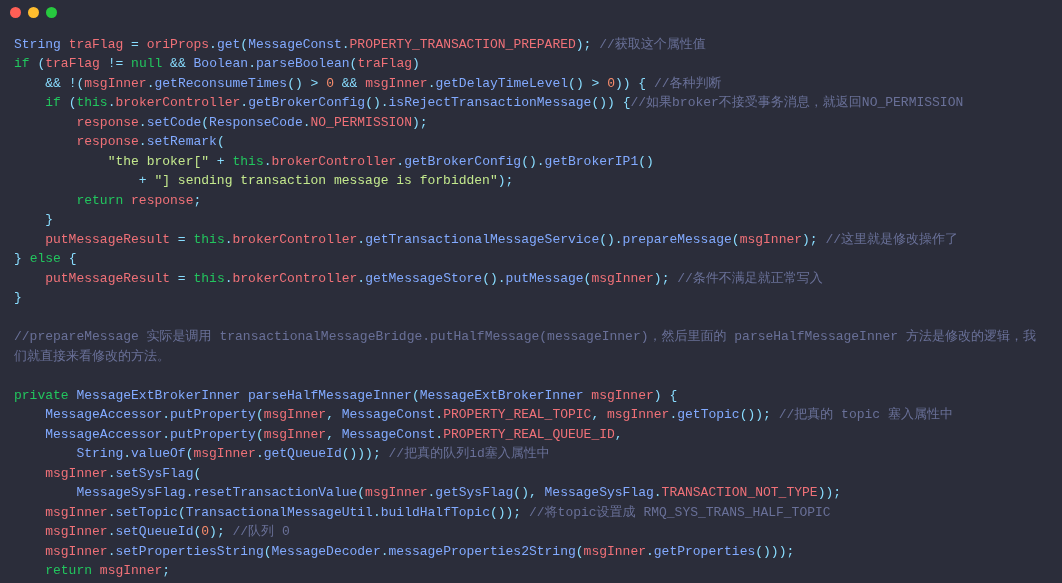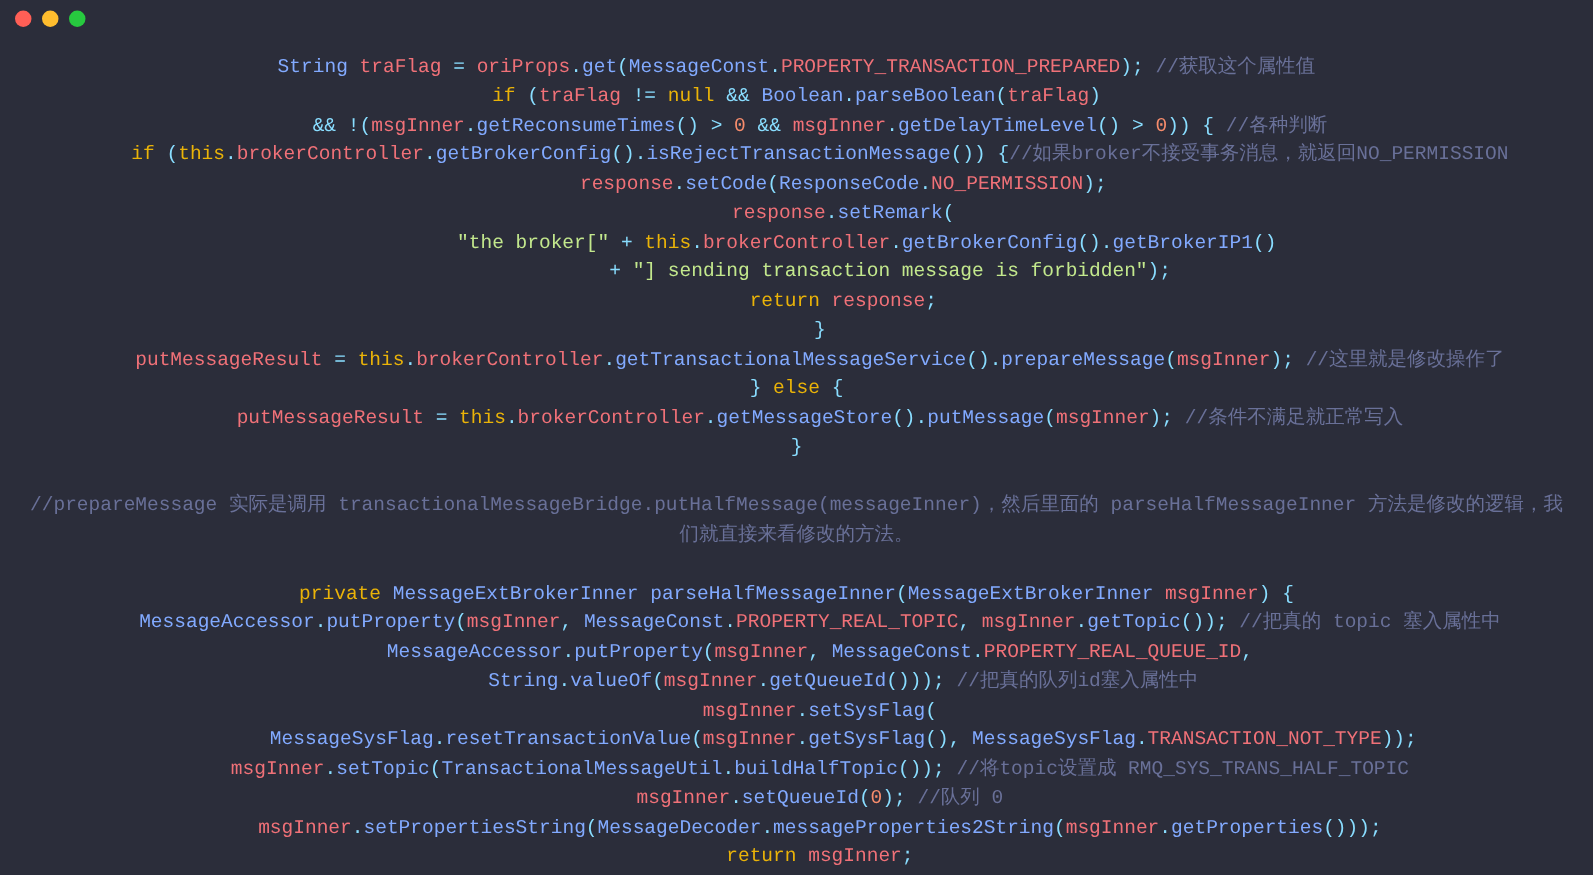--- a/index.html
+++ b/index.html
@@ -38,23 +38,22 @@
     .tl-red { background: #ff5f56; }
     .tl-yellow { background: #ffbd2e; }
     .tl-green { background: #27c93f; }
     .code-area {
       padding: 10px 14px;
       white-space: pre;
       overflow: hidden;
     }
     .code-line {
       min-height: 19px;
-      text-align: center;
     }
-    .k { color: #eab308; }
+    .k { color: #22c55e; }
     .t { color: #82aaff; }
     .v { color: #f07178; }
     .m { color: #82aaff; }
     .s { color: #c3e88d; }
     .n { color: #f78c6c; }
     .c { color: #697098; }
     .p { color: #89ddff; }
     .o { color: #89ddff; }
     .d { color: #eeffff; }
   </style>

